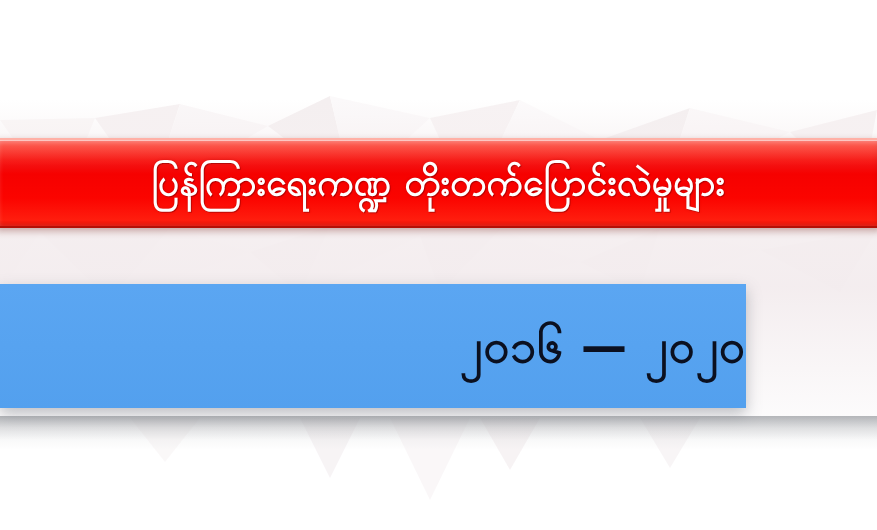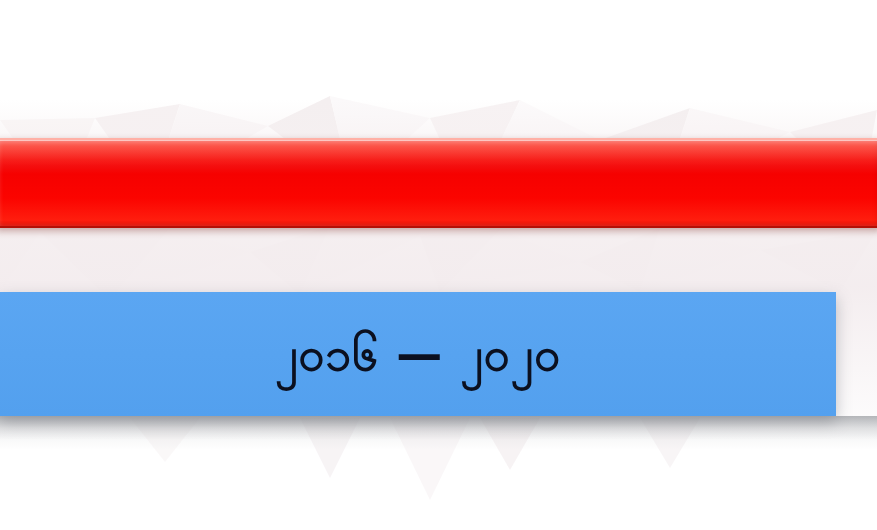--- a/index.html
+++ b/index.html
@@ -100,28 +100,28 @@
     white-space: nowrap;
     text-shadow:
        1px 1px 0 rgba(120,0,0,0.45),
        0 0 3px rgba(140,0,0,0.30);
   }
 
   
   .blue-band {
     position: absolute;
     left: 0;
-    top: 292px;
-    width: 836px;
+    top: 284px;
+    width: 746px;
     height: 124px;
     background: linear-gradient(180deg, #5ba6f2 0%, #57a3f0 50%, #53a0ee 100%);
     box-shadow: 0 6px 14px rgba(90,95,105,0.38);
     display: flex;
     align-items: center;
-    justify-content: center;
+    justify-content: flex-end;
   }
 
   .band-years {
     color: #0b1020;
     font-size: 46px;
     font-weight: bold;
     line-height: 1;
     white-space: nowrap;
     letter-spacing: 1px;
   }
@@ -175,20 +175,21 @@
       <polygon points="640,418 700,418 670,468" fill="#f3eef0"></polygon>
       <polygon points="390,418 470,418 430,500" fill="#f6f1f3"></polygon>
       <polygon points="130,418 200,418 165,462" fill="#f7f3f4"></polygon>
     </g>
   </svg>
 
   <div class="bg-wash"></div>
 
   <div class="red-banner">
     <div class="red-bevel"></div>
+    <div class="banner-title">ပြန်ကြားရေးကဏ္ဍ တိုးတက်ပြောင်းလဲမှုများ</div>
   </div>
 
   <div class="blue-band">
     <div class="band-years">၂၀၁၆ — ၂၀၂၀</div>
   </div>
   <div class="band-shadow"></div>
 
 </div>
 
 </body></html>

